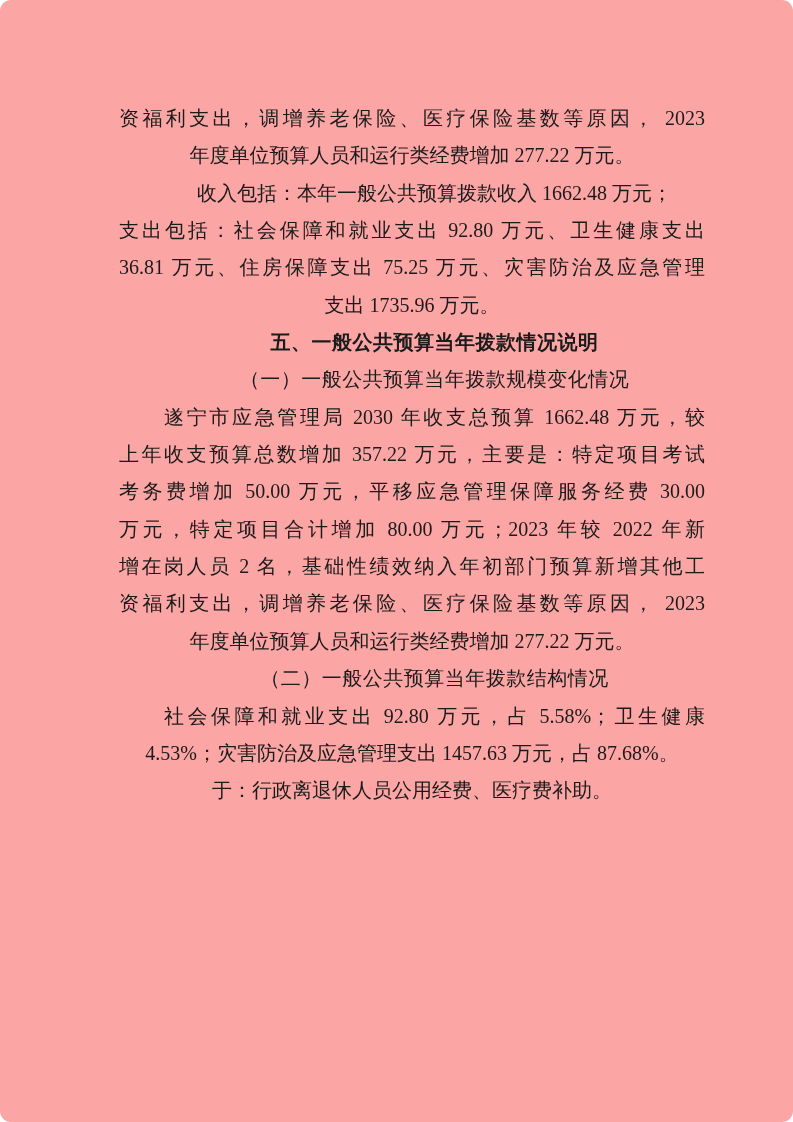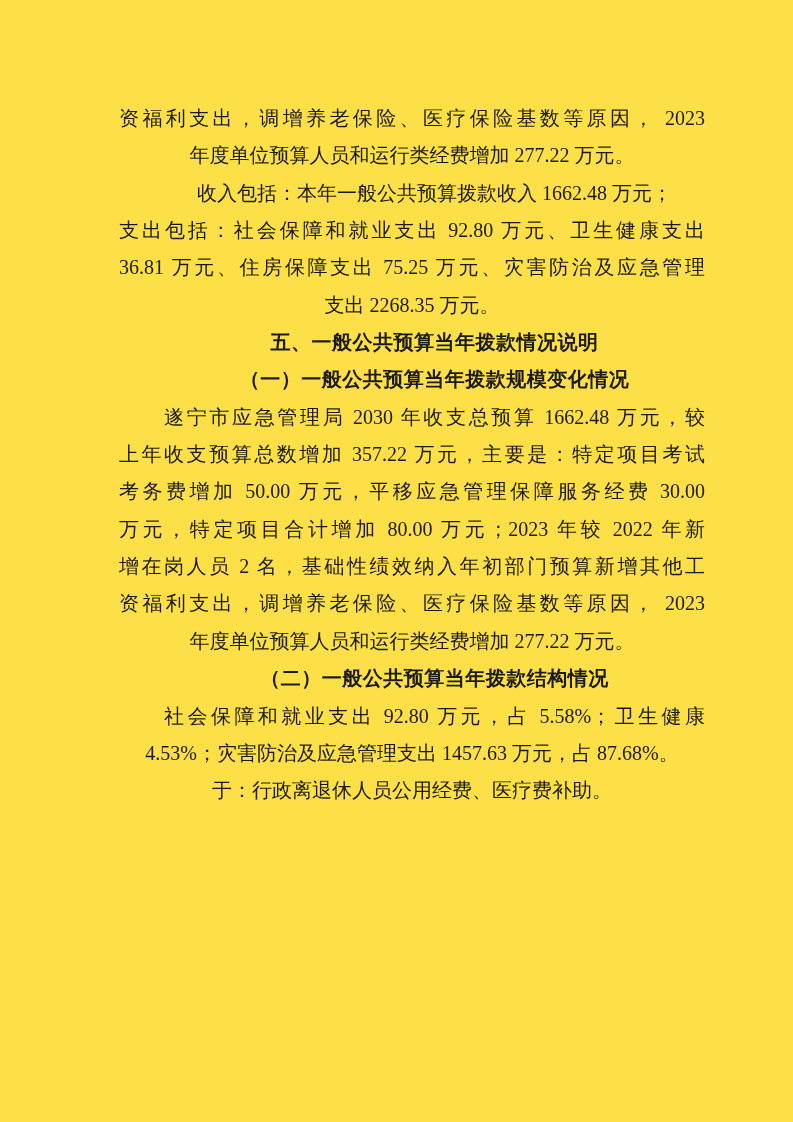--- a/index.html
+++ b/index.html
@@ -34,38 +34,38 @@
     text-justify: inter-character;
   }
   .line.indent-1 { padding-left: 24px; }
   .line.indent-2 { padding-left: 45px; }
   .block.heading1 .line {
     font-weight: 700;
     font-family: Liberation Serif, serif;
     letter-spacing: 0.5px;
   }
   .block.heading2 .line {
-    font-weight: 700;
+    font-weight: 400;
     letter-spacing: 0.5px;
   }
 </style>
 </head>
 <body>
 
-<div class="page" style="background: #fde047;">
+<div class="page" style="background: #fca5a5; border-radius: 11px;">
   <div class="doc-body" style="color: rgb(27, 27, 27);">
       <div class="block paragraph">
         <div class="line fill">资福利支出，调增养老保险、医疗保险基数等原因， 2023</div>
         <div class="line">年度单位预算人员和运行类经费增加 277.22 万元。</div>
       </div>
       <div class="block paragraph">
         <div class="line indent-2">收入包括：本年一般公共预算拨款收入 1662.48 万元；</div>
         <div class="line fill">支出包括：社会保障和就业支出 92.80 万元、卫生健康支出</div>
         <div class="line fill">36.81 万元、住房保障支出 75.25 万元、灾害防治及应急管理</div>
-        <div class="line">支出 2268.35 万元。</div>
+        <div class="line">支出 1735.96 万元。</div>
       </div>
       <div class="block heading1">
         <div class="line indent-2">五、一般公共预算当年拨款情况说明</div>
       </div>
       <div class="block heading2">
         <div class="line indent-2">（一）一般公共预算当年拨款规模变化情况</div>
       </div>
       <div class="block paragraph">
         <div class="line fill indent-2">遂宁市应急管理局 2030 年收支总预算 1662.48 万元，较</div>
         <div class="line fill">上年收支预算总数增加 357.22 万元，主要是：特定项目考试</div>

